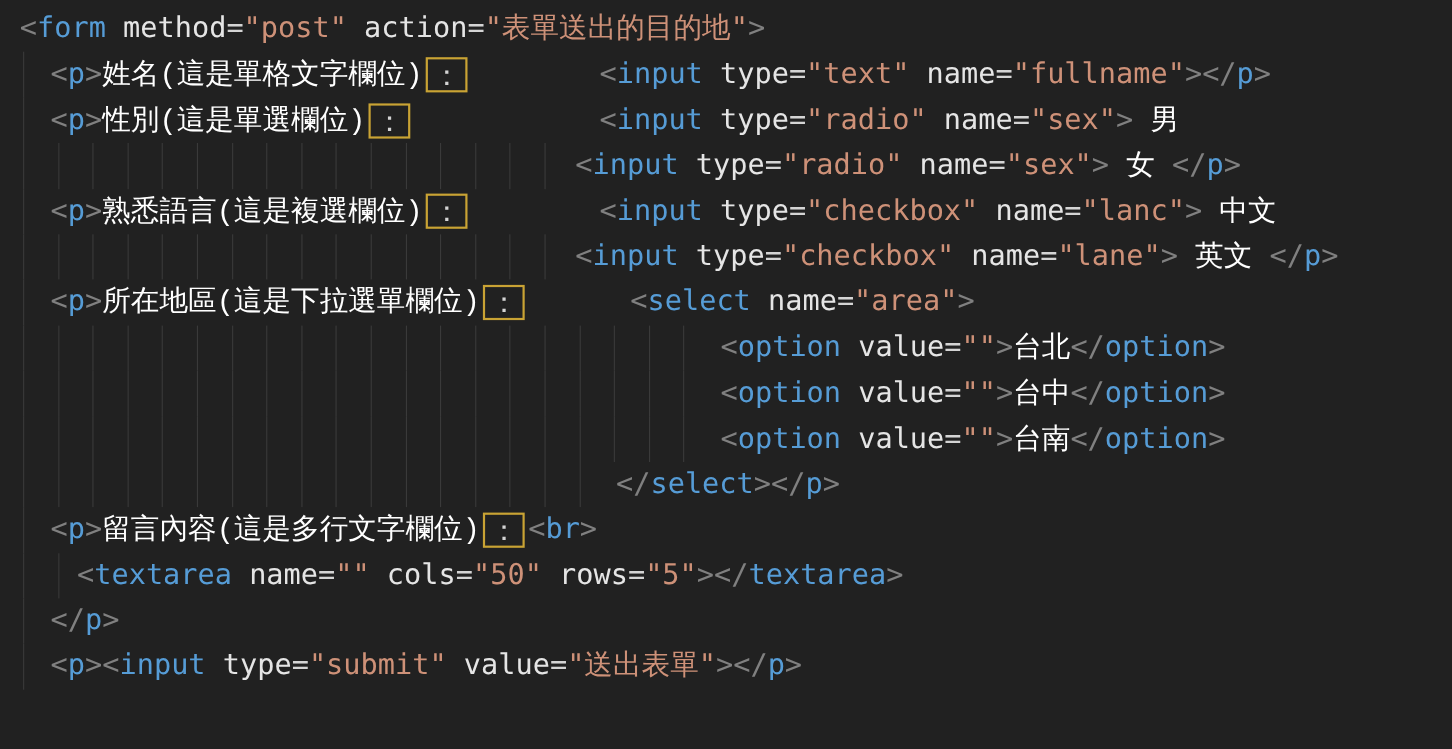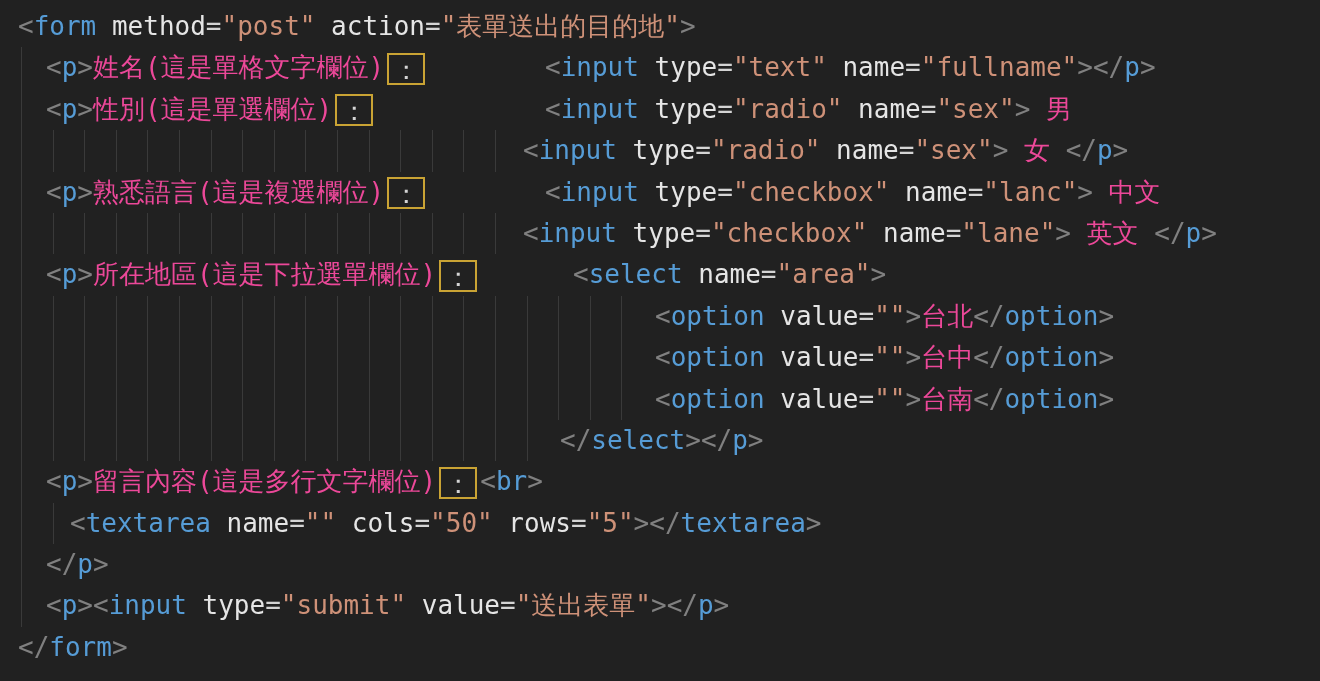--- a/index.html
+++ b/index.html
@@ -30,21 +30,21 @@
     position:absolute;
     top:0;
     white-space:pre;
     line-height:41.4px;
   }
   .tok-pun{color:#808080;}
   .tok-tag{color:#569cd6;}
   .tok-attr{color:#e5e5e5;}
   .tok-eq{color:#d4d4d4;}
   .tok-str{color:#ce9178;}
-  .tok-txt{color:#ec4899;}
+  .tok-txt{color:#ffffff;font-family:Liberation Mono, monospace;}
   .tok-box{
     color:#d4d4d4;
     display:inline-block;
     border:2px solid #c9a334;
     padding:0 4px;
     margin:0 3px;
     line-height:30px;
     height:32px;
     vertical-align:middle;
     box-sizing:border-box;
@@ -62,14 +62,13 @@
     <div class="line"><div class="guide" style="left: 21px; background: rgb(58, 58, 58);"></div><div class="guide" style="left: 52.6px; background: rgb(58, 58, 58);"></div><div class="guide" style="left: 84.2px; background: rgb(58, 58, 58);"></div><div class="guide" style="left: 115.8px; background: rgb(58, 58, 58);"></div><div class="guide" style="left: 147.4px; background: rgb(58, 58, 58);"></div><div class="guide" style="left: 179px; background: rgb(58, 58, 58);"></div><div class="guide" style="left: 210.6px; background: rgb(58, 58, 58);"></div><div class="guide" style="left: 242.2px; background: rgb(58, 58, 58);"></div><div class="guide" style="left: 273.8px; background: rgb(58, 58, 58);"></div><div class="guide" style="left: 305.4px; background: rgb(58, 58, 58);"></div><div class="guide" style="left: 337px; background: rgb(58, 58, 58);"></div><div class="guide" style="left: 368.6px; background: rgb(58, 58, 58);"></div><div class="guide" style="left: 400.2px; background: rgb(58, 58, 58);"></div><div class="guide" style="left: 431.8px; background: rgb(58, 58, 58);"></div><div class="guide" style="left: 463.4px; background: rgb(58, 58, 58);"></div><div class="guide" style="left: 495px; background: rgb(58, 58, 58);"></div><span class="group" style="left: 523px;"><span class="tok-pun">&lt;</span><span class="tok-tag">input</span><span class="tok-txt"> </span><span class="tok-attr">type</span><span class="tok-eq">=</span><span class="tok-str">"checkbox"</span><span class="tok-txt"> </span><span class="tok-attr">name</span><span class="tok-eq">=</span><span class="tok-str">"lane"</span><span class="tok-pun">&gt;</span><span class="tok-txt"> 英文 </span><span class="tok-pun">&lt;/</span><span class="tok-tag">p</span><span class="tok-pun">&gt;</span></span></div>
     <div class="line"><div class="guide" style="left: 21px; background: rgb(58, 58, 58);"></div><span class="group" style="left: 46px;"><span class="tok-pun">&lt;</span><span class="tok-tag">p</span><span class="tok-pun">&gt;</span><span class="tok-txt">所在地區(這是下拉選單欄位)</span><span class="tok-box">：</span></span><span class="group" style="left: 573px;"><span class="tok-pun">&lt;</span><span class="tok-tag">select</span><span class="tok-txt"> </span><span class="tok-attr">name</span><span class="tok-eq">=</span><span class="tok-str">"area"</span><span class="tok-pun">&gt;</span></span></div>
     <div class="line"><div class="guide" style="left: 21px; background: rgb(58, 58, 58);"></div><div class="guide" style="left: 52.6px; background: rgb(58, 58, 58);"></div><div class="guide" style="left: 84.2px; background: rgb(58, 58, 58);"></div><div class="guide" style="left: 115.8px; background: rgb(58, 58, 58);"></div><div class="guide" style="left: 147.4px; background: rgb(58, 58, 58);"></div><div class="guide" style="left: 179px; background: rgb(58, 58, 58);"></div><div class="guide" style="left: 210.6px; background: rgb(58, 58, 58);"></div><div class="guide" style="left: 242.2px; background: rgb(58, 58, 58);"></div><div class="guide" style="left: 273.8px; background: rgb(58, 58, 58);"></div><div class="guide" style="left: 305.4px; background: rgb(58, 58, 58);"></div><div class="guide" style="left: 337px; background: rgb(58, 58, 58);"></div><div class="guide" style="left: 368.6px; background: rgb(58, 58, 58);"></div><div class="guide" style="left: 400.2px; background: rgb(58, 58, 58);"></div><div class="guide" style="left: 431.8px; background: rgb(58, 58, 58);"></div><div class="guide" style="left: 463.4px; background: rgb(58, 58, 58);"></div><div class="guide" style="left: 495px; background: rgb(58, 58, 58);"></div><div class="guide" style="left: 526.6px; background: rgb(58, 58, 58);"></div><div class="guide" style="left: 558.2px; background: rgb(58, 58, 58);"></div><div class="guide" style="left: 589.8px; background: rgb(58, 58, 58);"></div><div class="guide" style="left: 621.4px; background: rgb(58, 58, 58);"></div><span class="group" style="left: 655px;"><span class="tok-pun">&lt;</span><span class="tok-tag">option</span><span class="tok-txt"> </span><span class="tok-attr">value</span><span class="tok-eq">=</span><span class="tok-str">""</span><span class="tok-pun">&gt;</span><span class="tok-txt">台北</span><span class="tok-pun">&lt;/</span><span class="tok-tag">option</span><span class="tok-pun">&gt;</span></span></div>
     <div class="line"><div class="guide" style="left: 21px; background: rgb(58, 58, 58);"></div><div class="guide" style="left: 52.6px; background: rgb(58, 58, 58);"></div><div class="guide" style="left: 84.2px; background: rgb(58, 58, 58);"></div><div class="guide" style="left: 115.8px; background: rgb(58, 58, 58);"></div><div class="guide" style="left: 147.4px; background: rgb(58, 58, 58);"></div><div class="guide" style="left: 179px; background: rgb(58, 58, 58);"></div><div class="guide" style="left: 210.6px; background: rgb(58, 58, 58);"></div><div class="guide" style="left: 242.2px; background: rgb(58, 58, 58);"></div><div class="guide" style="left: 273.8px; background: rgb(58, 58, 58);"></div><div class="guide" style="left: 305.4px; background: rgb(58, 58, 58);"></div><div class="guide" style="left: 337px; background: rgb(58, 58, 58);"></div><div class="guide" style="left: 368.6px; background: rgb(58, 58, 58);"></div><div class="guide" style="left: 400.2px; background: rgb(58, 58, 58);"></div><div class="guide" style="left: 431.8px; background: rgb(58, 58, 58);"></div><div class="guide" style="left: 463.4px; background: rgb(58, 58, 58);"></div><div class="guide" style="left: 495px; background: rgb(58, 58, 58);"></div><div class="guide" style="left: 526.6px; background: rgb(58, 58, 58);"></div><div class="guide" style="left: 558.2px; background: rgb(58, 58, 58);"></div><div class="guide" style="left: 589.8px; background: rgb(58, 58, 58);"></div><div class="guide" style="left: 621.4px; background: rgb(58, 58, 58);"></div><span class="group" style="left: 655px;"><span class="tok-pun">&lt;</span><span class="tok-tag">option</span><span class="tok-txt"> </span><span class="tok-attr">value</span><span class="tok-eq">=</span><span class="tok-str">""</span><span class="tok-pun">&gt;</span><span class="tok-txt">台中</span><span class="tok-pun">&lt;/</span><span class="tok-tag">option</span><span class="tok-pun">&gt;</span></span></div>
     <div class="line"><div class="guide" style="left: 21px; background: rgb(58, 58, 58);"></div><div class="guide" style="left: 52.6px; background: rgb(58, 58, 58);"></div><div class="guide" style="left: 84.2px; background: rgb(58, 58, 58);"></div><div class="guide" style="left: 115.8px; background: rgb(58, 58, 58);"></div><div class="guide" style="left: 147.4px; background: rgb(58, 58, 58);"></div><div class="guide" style="left: 179px; background: rgb(58, 58, 58);"></div><div class="guide" style="left: 210.6px; background: rgb(58, 58, 58);"></div><div class="guide" style="left: 242.2px; background: rgb(58, 58, 58);"></div><div class="guide" style="left: 273.8px; background: rgb(58, 58, 58);"></div><div class="guide" style="left: 305.4px; background: rgb(58, 58, 58);"></div><div class="guide" style="left: 337px; background: rgb(58, 58, 58);"></div><div class="guide" style="left: 368.6px; background: rgb(58, 58, 58);"></div><div class="guide" style="left: 400.2px; background: rgb(58, 58, 58);"></div><div class="guide" style="left: 431.8px; background: rgb(58, 58, 58);"></div><div class="guide" style="left: 463.4px; background: rgb(58, 58, 58);"></div><div class="guide" style="left: 495px; background: rgb(58, 58, 58);"></div><div class="guide" style="left: 526.6px; background: rgb(58, 58, 58);"></div><div class="guide" style="left: 558.2px; background: rgb(58, 58, 58);"></div><div class="guide" style="left: 589.8px; background: rgb(58, 58, 58);"></div><div class="guide" style="left: 621.4px; background: rgb(58, 58, 58);"></div><span class="group" style="left: 655px;"><span class="tok-pun">&lt;</span><span class="tok-tag">option</span><span class="tok-txt"> </span><span class="tok-attr">value</span><span class="tok-eq">=</span><span class="tok-str">""</span><span class="tok-pun">&gt;</span><span class="tok-txt">台南</span><span class="tok-pun">&lt;/</span><span class="tok-tag">option</span><span class="tok-pun">&gt;</span></span></div>
     <div class="line"><div class="guide" style="left: 21px; background: rgb(58, 58, 58);"></div><div class="guide" style="left: 52.6px; background: rgb(58, 58, 58);"></div><div class="guide" style="left: 84.2px; background: rgb(58, 58, 58);"></div><div class="guide" style="left: 115.8px; background: rgb(58, 58, 58);"></div><div class="guide" style="left: 147.4px; background: rgb(58, 58, 58);"></div><div class="guide" style="left: 179px; background: rgb(58, 58, 58);"></div><div class="guide" style="left: 210.6px; background: rgb(58, 58, 58);"></div><div class="guide" style="left: 242.2px; background: rgb(58, 58, 58);"></div><div class="guide" style="left: 273.8px; background: rgb(58, 58, 58);"></div><div class="guide" style="left: 305.4px; background: rgb(58, 58, 58);"></div><div class="guide" style="left: 337px; background: rgb(58, 58, 58);"></div><div class="guide" style="left: 368.6px; background: rgb(58, 58, 58);"></div><div class="guide" style="left: 400.2px; background: rgb(58, 58, 58);"></div><div class="guide" style="left: 431.8px; background: rgb(58, 58, 58);"></div><div class="guide" style="left: 463.4px; background: rgb(58, 58, 58);"></div><div class="guide" style="left: 495px; background: rgb(58, 58, 58);"></div><div class="guide" style="left: 526.6px; background: rgb(58, 58, 58);"></div><span class="group" style="left: 560px;"><span class="tok-pun">&lt;/</span><span class="tok-tag">select</span><span class="tok-pun">&gt;</span><span class="tok-pun">&lt;/</span><span class="tok-tag">p</span><span class="tok-pun">&gt;</span></span></div>
     <div class="line"><div class="guide" style="left: 21px; background: rgb(58, 58, 58);"></div><span class="group" style="left: 46px;"><span class="tok-pun">&lt;</span><span class="tok-tag">p</span><span class="tok-pun">&gt;</span><span class="tok-txt">留言內容(這是多行文字欄位)</span><span class="tok-box">：</span><span class="tok-pun">&lt;</span><span class="tok-tag">br</span><span class="tok-pun">&gt;</span></span></div>
     <div class="line"><div class="guide" style="left: 21px; background: rgb(58, 58, 58);"></div><div class="guide" style="left: 52.6px; background: rgb(58, 58, 58);"></div><span class="group" style="left: 70px;"><span class="tok-pun">&lt;</span><span class="tok-tag">textarea</span><span class="tok-txt"> </span><span class="tok-attr">name</span><span class="tok-eq">=</span><span class="tok-str">""</span><span class="tok-txt"> </span><span class="tok-attr">cols</span><span class="tok-eq">=</span><span class="tok-str">"50"</span><span class="tok-txt"> </span><span class="tok-attr">rows</span><span class="tok-eq">=</span><span class="tok-str">"5"</span><span class="tok-pun">&gt;</span><span class="tok-pun">&lt;/</span><span class="tok-tag">textarea</span><span class="tok-pun">&gt;</span></span></div>
     <div class="line"><div class="guide" style="left: 21px; background: rgb(58, 58, 58);"></div><span class="group" style="left: 46px;"><span class="tok-pun">&lt;/</span><span class="tok-tag">p</span><span class="tok-pun">&gt;</span></span></div>
     <div class="line"><div class="guide" style="left: 21px; background: rgb(58, 58, 58);"></div><span class="group" style="left: 46px;"><span class="tok-pun">&lt;</span><span class="tok-tag">p</span><span class="tok-pun">&gt;</span><span class="tok-pun">&lt;</span><span class="tok-tag">input</span><span class="tok-txt"> </span><span class="tok-attr">type</span><span class="tok-eq">=</span><span class="tok-str">"submit"</span><span class="tok-txt"> </span><span class="tok-attr">value</span><span class="tok-eq">=</span><span class="tok-str">"送出表單"</span><span class="tok-pun">&gt;</span><span class="tok-pun">&lt;/</span><span class="tok-tag">p</span><span class="tok-pun">&gt;</span></span></div>
-    <div class="line"><span class="group" style="left: 18px;"><span class="tok-pun">&lt;/</span><span class="tok-tag">form</span><span class="tok-pun">&gt;</span></span></div>
   </div>
 
 </body></html>

